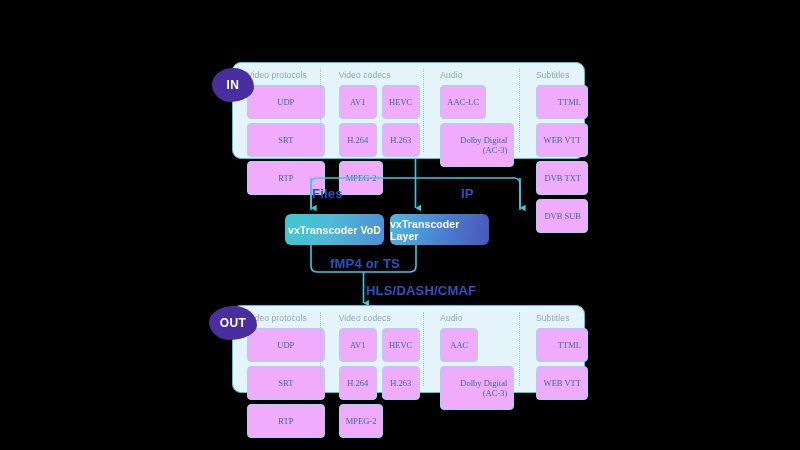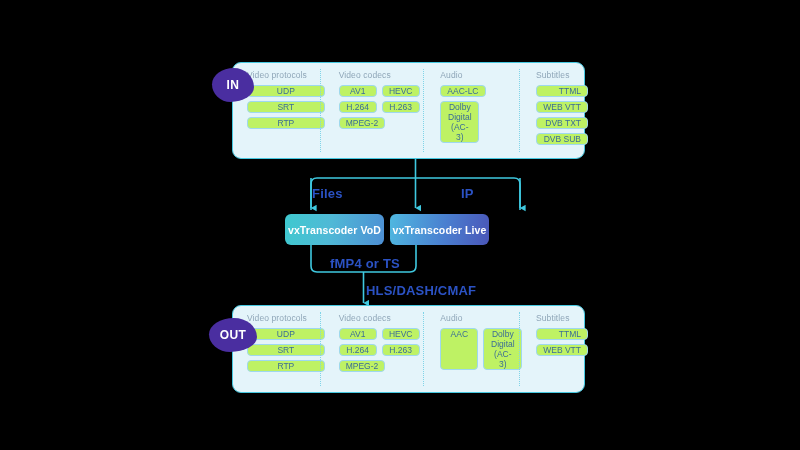--- a/index.html
+++ b/index.html
@@ -57,53 +57,54 @@
   }
 
   .chips {
     display: flex;
     flex-wrap: wrap;
     gap: 4px 5px;
     align-content: flex-start;
   }
   .chip {
     box-sizing: border-box;
-    background: #bef264;
+    background: #f0abfc;
     border: 1px solid #9ed8ef;
     border-radius: 4px;
     color: #3b6d96;
     font-size: 8.5px;
     line-height: 1.18;
-    padding: 0 6px;
+    padding: 11px 6px;
     white-space: pre-line;
     text-align: center;
+    font-family: Liberation Serif, serif;
   }
   .chip.w-small  { min-width: 40px; }
   .chip.w-narrow { min-width: 38px; }
   .chip.w-wide   { min-width: 70px; }
-  .chip.w-break  { width: 39px; text-align: center; }
+  .chip.w-break  { width: 74px; text-align: right; }
   .chip.w-sub    { min-width: 52px; text-align: right; }
   .chip.full     { flex: 0 0 100%; }
 
   
   .blob {
     position: absolute;
     background: #4a2ea0;
     color: #ffffff;
     font-size: 12px;
     font-weight: bold;
     letter-spacing: 0.4px;
     display: flex;
     align-items: center;
     justify-content: center;
     border-radius: 52% 48% 56% 44% / 48% 56% 44% 52%;
     z-index: 5;
   }
   #badge-in  { left: 212px; top: 68px;  width: 42px; height: 34px; }
-  #badge-out { left: 209px; top: 318px; width: 48px; height: 34px; }
+  #badge-out { left: 209px; top: 306px; width: 48px; height: 34px; }
 
   
   .tbox {
     position: absolute;
     height: 31px;
     border-radius: 6px;
     display: flex;
     align-items: center;
     justify-content: center;
     color: #ffffff;
@@ -210,21 +211,21 @@
       </div>
     </div>
   </div>
 
   <div id="badge-in" class="blob">IN</div>
 
   <div id="label-files" class="wire-label">Files</div>
   <div id="label-ip" class="wire-label">IP</div>
 
   <div id="tbox-vod" class="tbox">vxTranscoder VoD</div>
-  <div id="tbox-live" class="tbox">vxTranscoder Live</div>
+  <div id="tbox-live" class="tbox">vxTranscoder Layer</div>
 
   <div id="label-fmp4" class="wire-label">fMP4 or TS</div>
   <div id="label-hls" class="wire-label">HLS/DASH/CMAF</div>
 
   <div id="panel-out" class="io-panel">
 
     <div class="col col-protocols">
       <div class="col-title">Video protocols</div>
       <div class="chips">
         <div class="chip full w-small">UDP</div>

